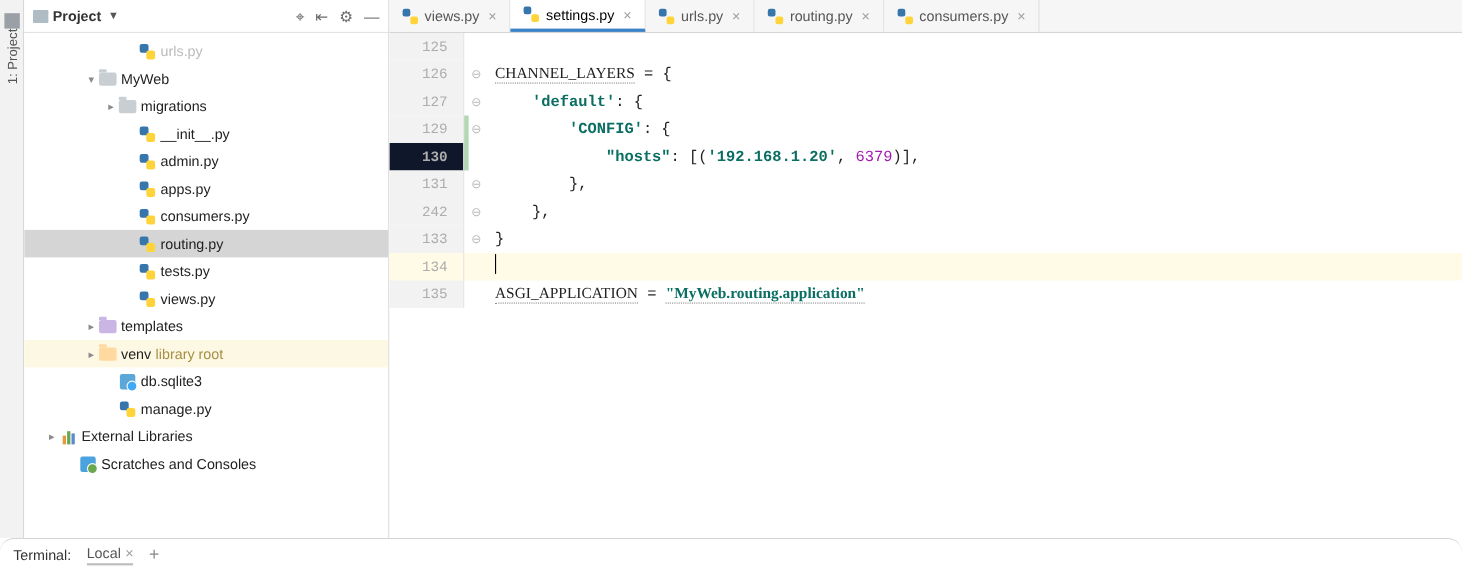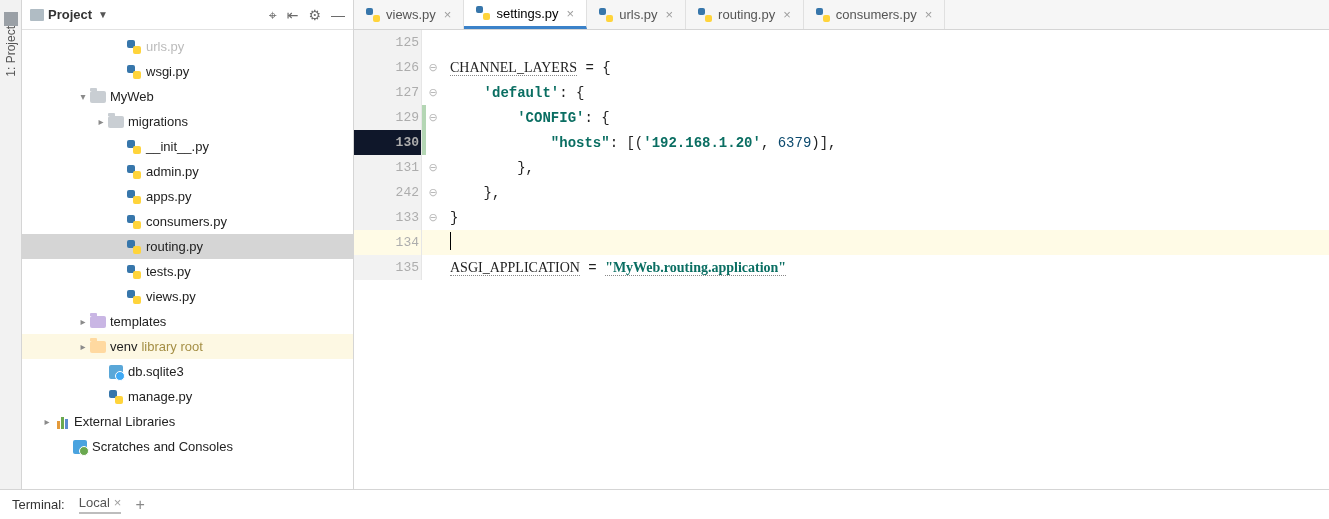--- a/index.html
+++ b/index.html
@@ -53,33 +53,33 @@
   .tabs { height: 30px; display: flex; align-items: stretch; border-bottom: 1px solid #d5d5d5; background: #f6f6f6; }
   .tab { display: flex; align-items: center; gap: 6px; padding: 0 12px; border-right: 1px solid #e0e0e0; cursor: pointer; color: #555; background: #f6f6f6; }
   .tab.active { background: #fff; color: #000; border-bottom: 3px solid #3b82c9; }
   .tab .close { color: #9e9e9e; font-size: 13px; margin-left: 2px; }
   .tab .tab-ico { width: 14px; height: 14px; position: relative; }
   .tab .tab-ico::before, .tab .tab-ico::after { content:""; position:absolute; width:7px; height:7px; border-radius:2px; }
   .tab .tab-ico::before { background:#3776ab; top:0; left:0; }
   .tab .tab-ico::after  { background:#ffd43b; bottom:0; right:0; }
   .editor-body { flex: 1; display: flex; background: #fff; overflow: auto; }
   .code-line { display: flex; height: 25px; align-items: center; }
-  .num { width: 68px; text-align: center; padding-right: 2px; color: #adadad; font-family: Consolas, "Courier New", monospace; font-size: 13px; }
+  .num { width: 68px; text-align: center; padding-right: 14px; color: #adadad; font-family: Consolas, "Courier New", monospace; font-size: 13px; }
   .fold { width:14px; text-align:center; color:#b9b9b9; font-size:11px; }
   .code-txt { font-family: Consolas, "Courier New", monospace; font-size: 14px; white-space: pre; padding-left: 10px; }
   .code-line.cursor-line { background: #fffbe6; }
   .code-line.cursor-line .num { background:#fffbe6; }
   .tok-key { color: #0a6e62; font-weight: bold; }
   .tok-str { color: #0a6e62; font-weight: bold; }
   .tok-str2 { color: #0a6e62; font-weight: bold; }
-  .tok-num { color: #0c4a6e; }
+  .tok-num { color: #a21caf; }
   .tok-under { border-bottom: 1px dotted #888; font-family: Liberation Serif, serif; }
   .caret-blink { border-left: 1px solid #000; height: 18px; display:inline-block; margin-left:0; }
   
-  .terminal-bar { height: 30px; border-top: 1px solid #d5d5d5; display: flex; align-items: center; padding: 0 12px; gap: 14px; background: #fff; }
+  .terminal-bar { height: 30px; border-top: 1px solid #d5d5d5; display: flex; align-items: center; padding: 0 12px; gap: 14px; background: #fff; border-radius: 13px; }
   .terminal-bar .tlabel { color: #333; }
   .terminal-bar .ttab { color: #555; display:flex; align-items:center; gap:4px; border-bottom:2px solid #bdbdbd; padding-bottom:2px;}
   .terminal-bar .ttab .close{color:#9e9e9e;}
   .terminal-bar .plus { color:#888; font-size:16px; cursor:pointer; }
 </style>
 </head>
 <body>
 
 <div class="root">
   <div class="main">
@@ -106,28 +106,20 @@
       <div class="tree" id="tree">
           <div class="tree-row">
             <span style="display: inline-block; width: 90px;"></span>
             <span class="arrow blank">▸</span>
             <span class="node-icon">
               <span class="ico-py"></span>
             </span>
             <span class="node-label" style="color: rgb(187, 187, 187);">urls.py</span>
           </div>
           <div class="tree-row">
-            <span style="display: inline-block; width: 90px;"></span>
-            <span class="arrow blank">▸</span>
-            <span class="node-icon">
-              <span class="ico-py"></span>
-            </span>
-            <span class="node-label">wsgi.py</span>
-          </div>
-          <div class="tree-row">
             <span style="display: inline-block; width: 54px;"></span>
             <span class="arrow">▾</span>
             <span class="node-icon">
               <span class="ico-folder"></span>
             </span>
             <span class="node-label">MyWeb</span>
           </div>
           <div class="tree-row">
             <span style="display: inline-block; width: 72px;"></span>
             <span class="arrow">▸</span>

